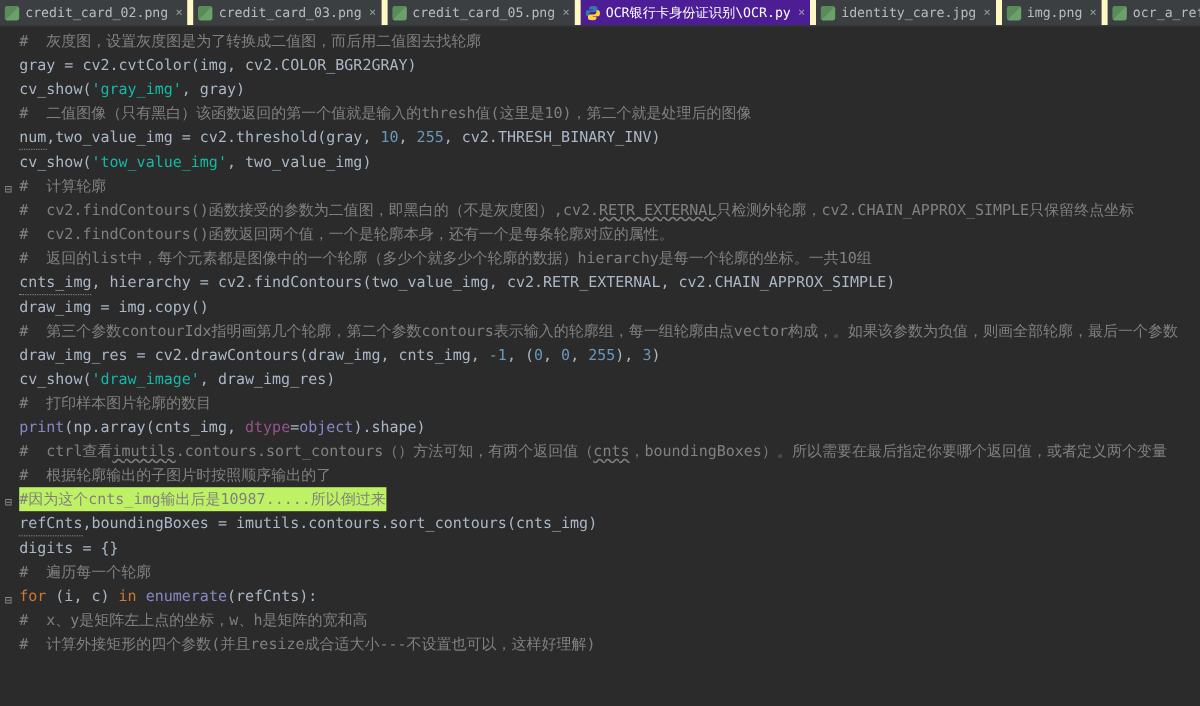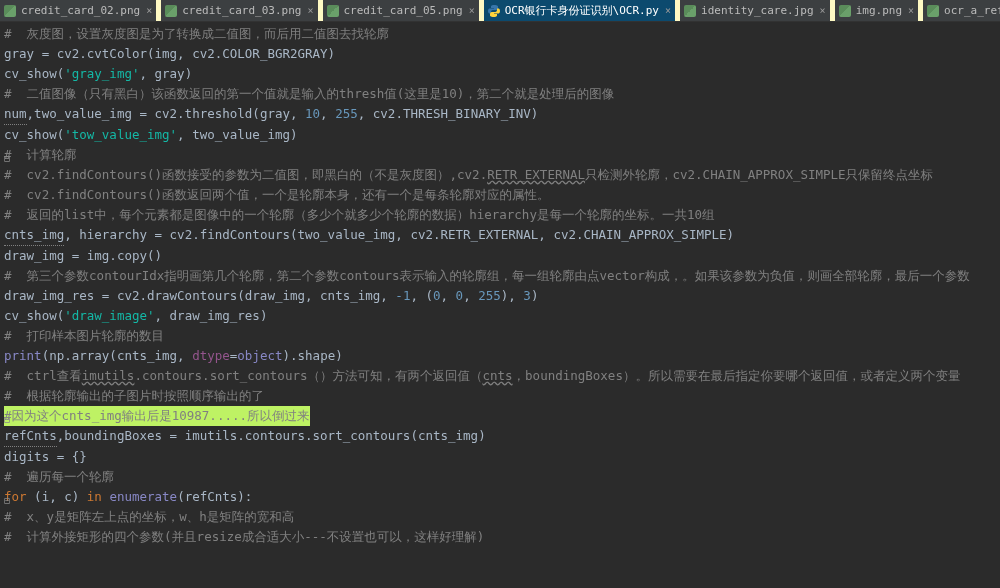--- a/index.html
+++ b/index.html
@@ -23,21 +23,21 @@
   display: flex;
   align-items: center;
   padding: 0 4px;
   color: #bbbbbb;
   font-size: 11px;
   border-right: 5px solid #fef9c3;
   white-space: nowrap;
   cursor: pointer;
 }
 .tab.active {
-  background: #0c4a6e;
+  background: #4c1d95;
   color: #ffffff;
 }
 .tab-icon {
   width: 12px;
   height: 12px;
   margin-right: 5px;
   display: inline-flex;
   align-items: center;
   justify-content: center;
 }
@@ -51,21 +51,21 @@
   font-size: 10px;
 }
 .editor {
   padding: 2px 0 0 0;
   line-height: 20px;
   position: relative;
 }
 .line {
   display: flex;
   white-space: pre;
-  padding-left: 4px;
+  padding-left: 16px;
 }
 .gutter-icon {
   position: absolute;
   left: 4px;
   width: 12px;
   height: 12px;
   margin-top: 4px;
 }
 .fold {
   color: #888;

